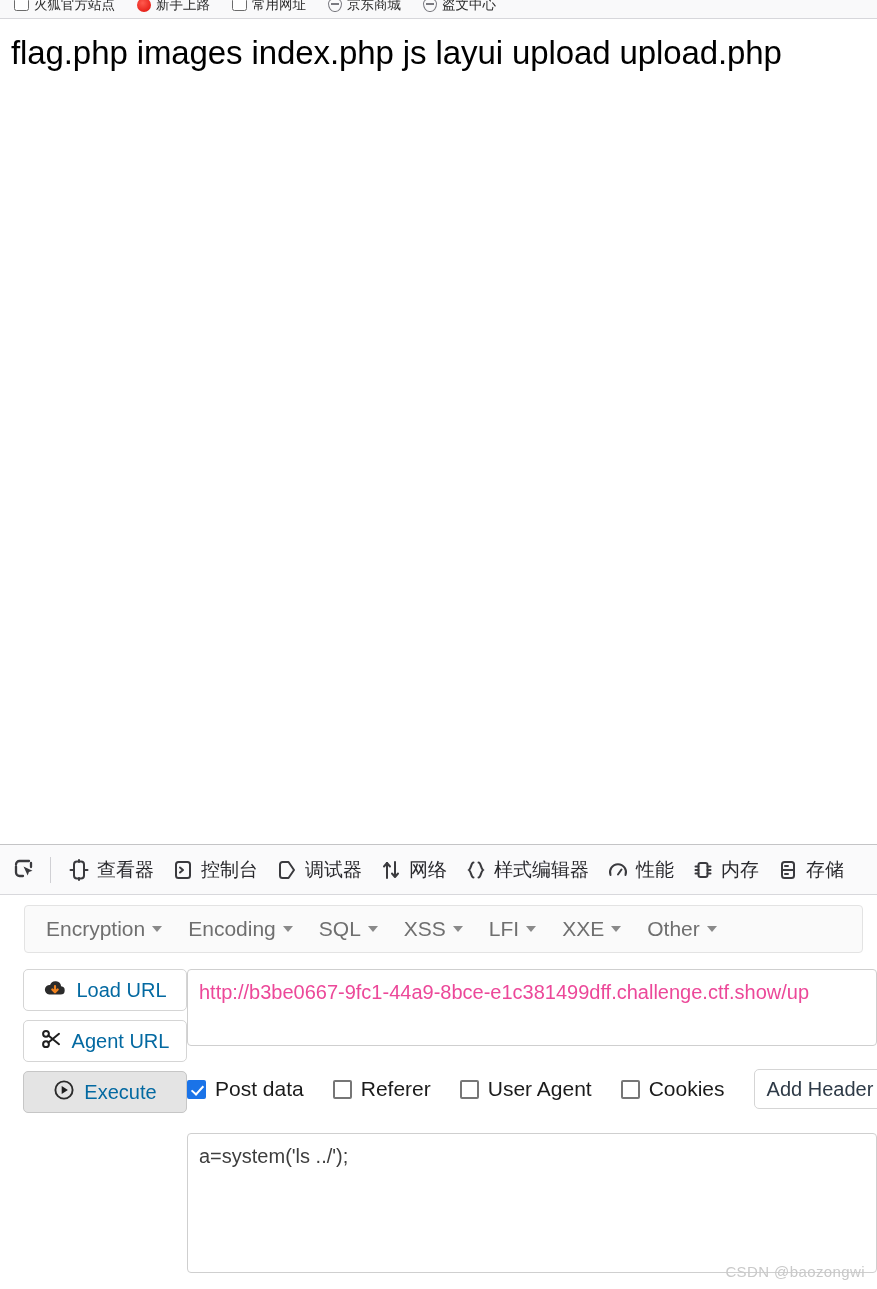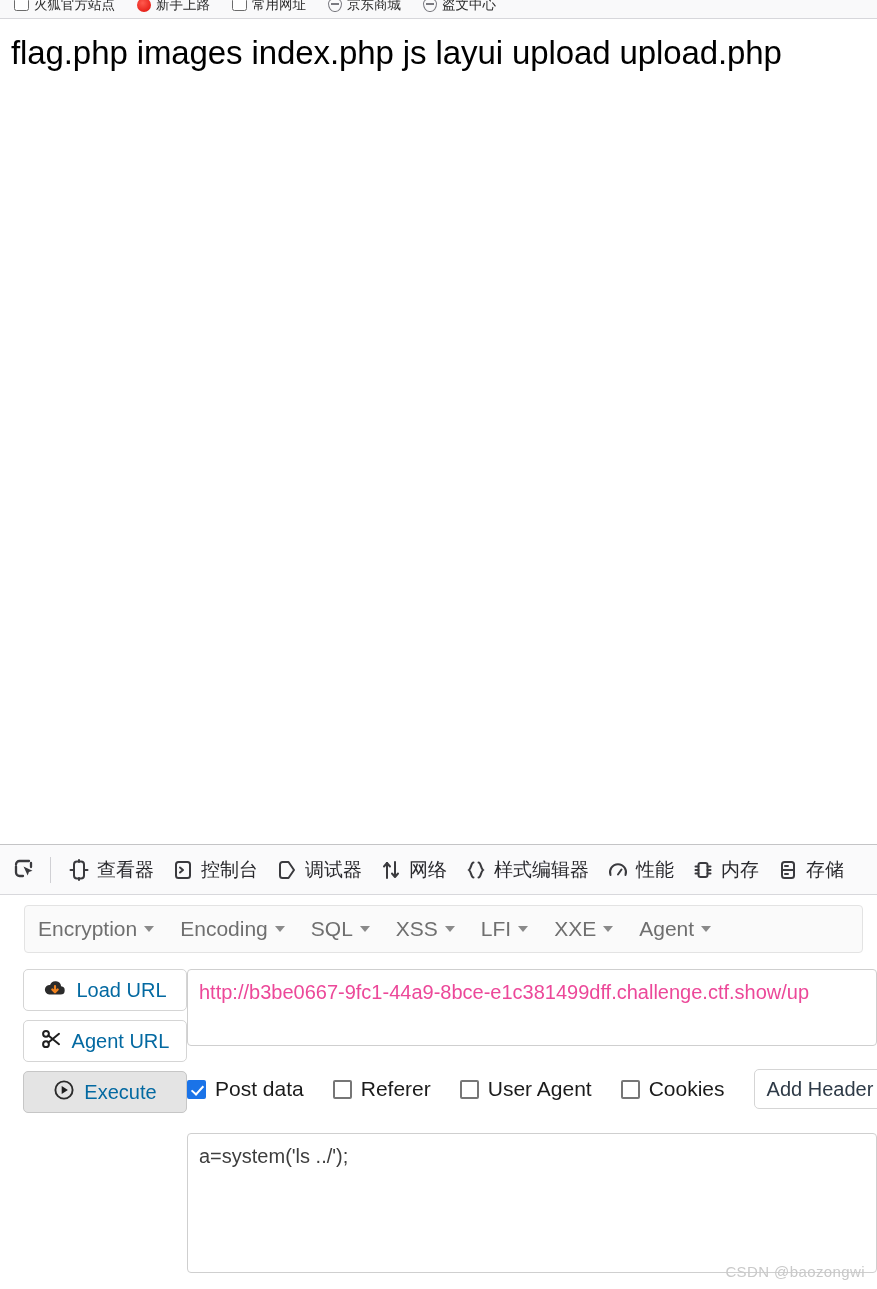--- a/index.html
+++ b/index.html
@@ -148,20 +148,21 @@
     background: #ffffff;
   }
   #hackbar-menu {
     margin: 0 14px 0 24px;
     background: #fafafa;
     border: 1px solid #e3e3e3;
     border-radius: 4px;
     height: 48px;
     display: flex;
     align-items: center;
+    padding-left: 8px;
     box-sizing: border-box;
     overflow: hidden;
   }
   .hb-menu-item {
     display: flex;
     align-items: center;
     gap: 7px;
     padding: 0 13px;
     font-size: 21px;
     color: #6f6f6f;
@@ -450,21 +451,21 @@
       </div>
       <div class="hb-menu-item">
         <span>LFI</span>
         <span class="caret"></span>
       </div>
       <div class="hb-menu-item">
         <span>XXE</span>
         <span class="caret"></span>
       </div>
       <div class="hb-menu-item">
-        <span>Agent</span>
+        <span>Other</span>
         <span class="caret"></span>
       </div>
     </div>
 
     <div id="hackbar-body">
 
       <div id="hb-buttons">
 
         <div class="hb-btn">
           <span>

